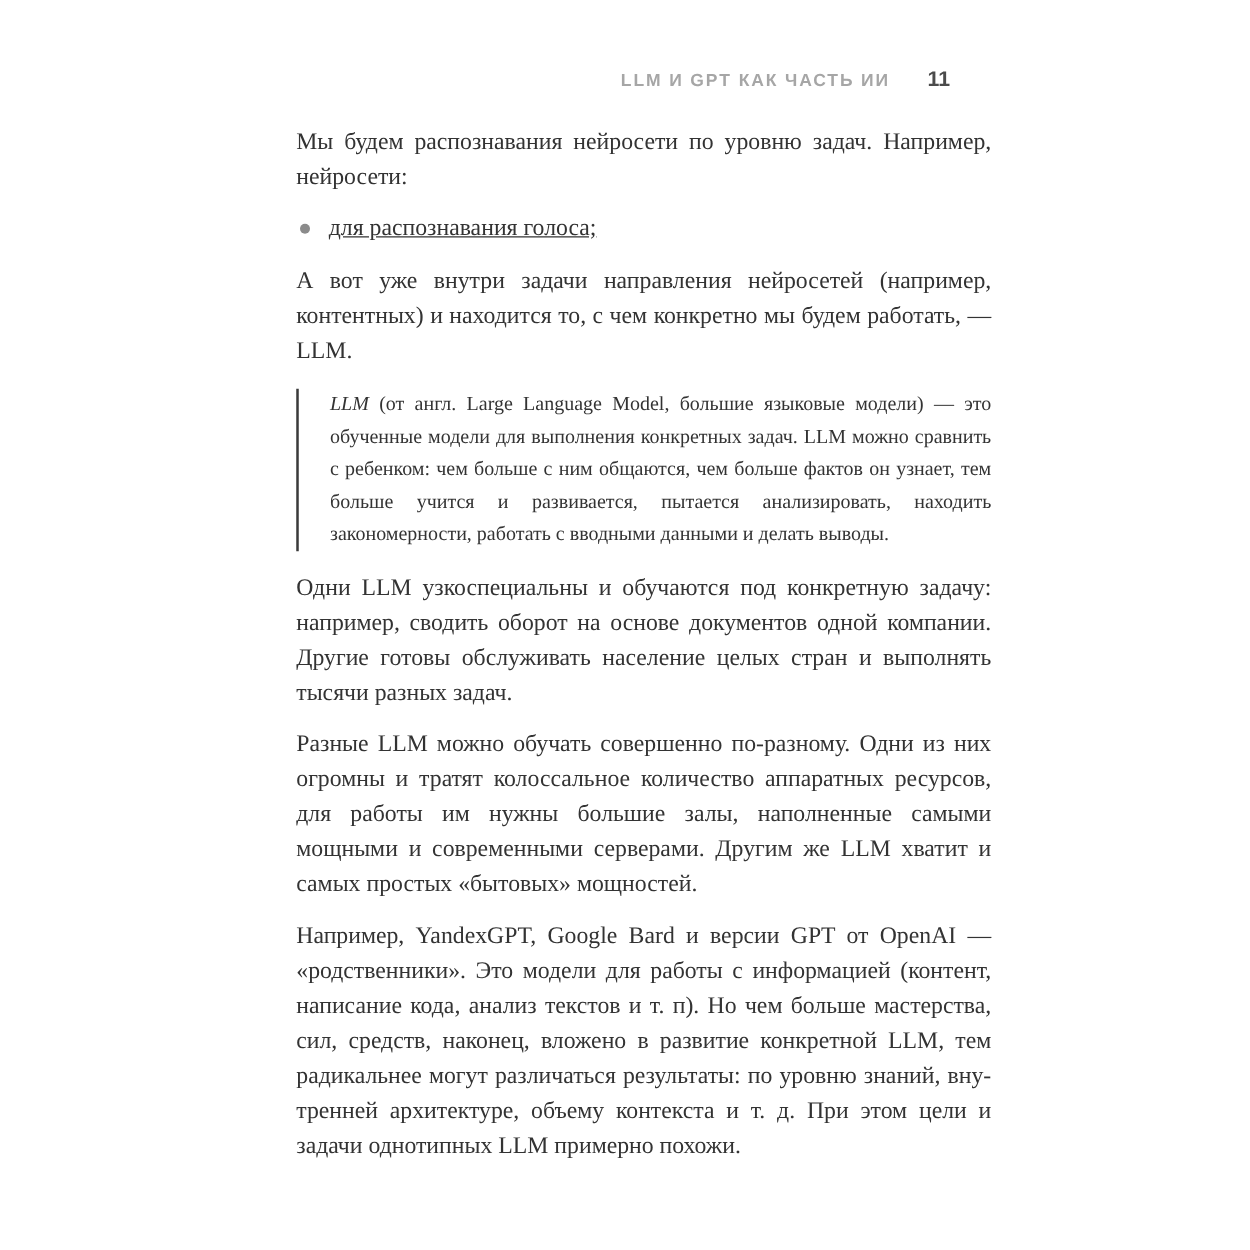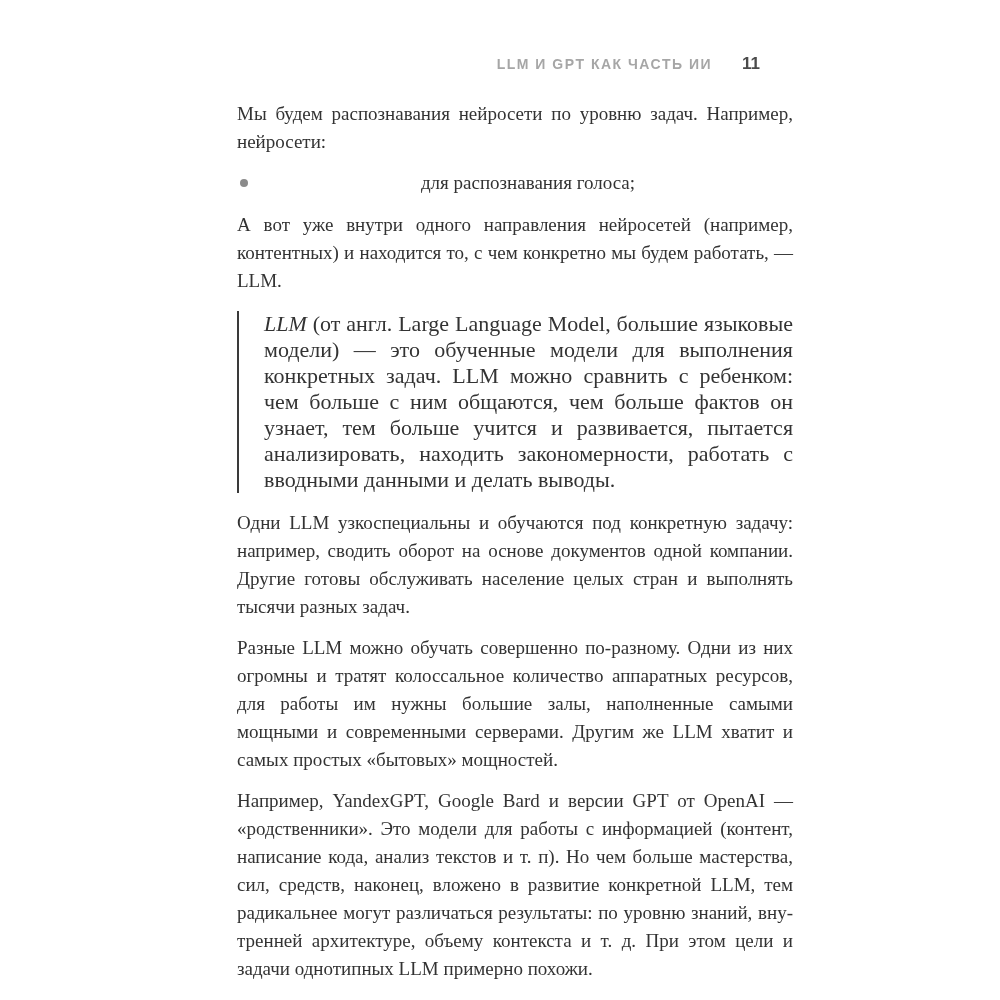--- a/index.html
+++ b/index.html
@@ -56,36 +56,37 @@
   }
   ul.bullets {
     list-style: none;
     margin: 2px 0 14px 0;
     padding: 0;
   }
   ul.bullets li {
     position: relative;
     padding-left: 26px;
     margin-bottom: 7px;
-    text-align: center;
+    text-align: left;
+    text-decoration: underline;
   }
   .bullet-dot {
     position: absolute;
     left: 3px;
     top: 10px;
     width: 8px;
     height: 8px;
     border-radius: 50%;
     background: #8b8b8b;
   }
   .quote {
     margin: 16px 0 16px 0;
     padding-left: 25px;
     border-left: 2px solid #3a3a3a;
-    font-size: 22px;
+    font-size: 16px;
     line-height: 26px;
     text-align: justify;
   }
   .quote .lead {
     font-style: italic;
   }
 </style>
 </head>
 <body>
 
@@ -100,21 +101,21 @@
 
     <p class="para">Мы будем распознавания нейросети по уровню задач. Например, нейросети:</p>
 
     <ul class="bullets">
       <li>
         <span class="bullet-dot"></span>
         <span>для распознавания голоса;</span>
       </li>
     </ul>
 
-    <p class="para">А вот уже внутри одного направления нейросетей (например, контентных) и находится то, с чем конкретно мы будем рабо­тать, — LLM.</p>
+    <p class="para">А вот уже внутри задачи направления нейросетей (например, контентных) и находится то, с чем конкретно мы будем рабо­тать, — LLM.</p>
 
     <blockquote class="quote">
       <span class="lead">LLM</span><span> (от англ. Large Language Model, большие языковые моде­ли) — это обученные модели для выполнения конкретных задач. LLM можно сравнить с ребенком: чем больше с ним общаются, чем больше фактов он узнает, тем больше учится и развивается, пытается анализировать, находить закономерности, работать с вводными данными и делать выводы.</span>
     </blockquote>
 
     <p class="para">Одни LLM узкоспециальны и обучаются под конкретную задачу: например, сводить оборот на основе документов одной компании. Другие готовы обслуживать население целых стран и выполнять тысячи разных задач.</p>
 
     <p class="para">Разные LLM можно обучать совершенно по-разному. Одни из них огромны и тратят колоссальное количество аппаратных ресурсов, для работы им нужны большие залы, наполненные самыми мощными и современными серверами. Другим же LLM хватит и самых простых «бытовых» мощностей.</p>
 
     <p class="para">Например, YandexGPT, Google Bard и версии GPT от OpenAI — «родственники». Это модели для работы с информацией (контент, написание кода, анализ текстов и т. п). Но чем больше мастерства, сил, средств, наконец, вложено в развитие конкретной LLM, тем радикальнее могут различаться результаты: по уровню знаний, вну­тренней архитектуре, объему контекста и т. д. При этом цели и задачи однотипных LLM примерно похожи.</p>

